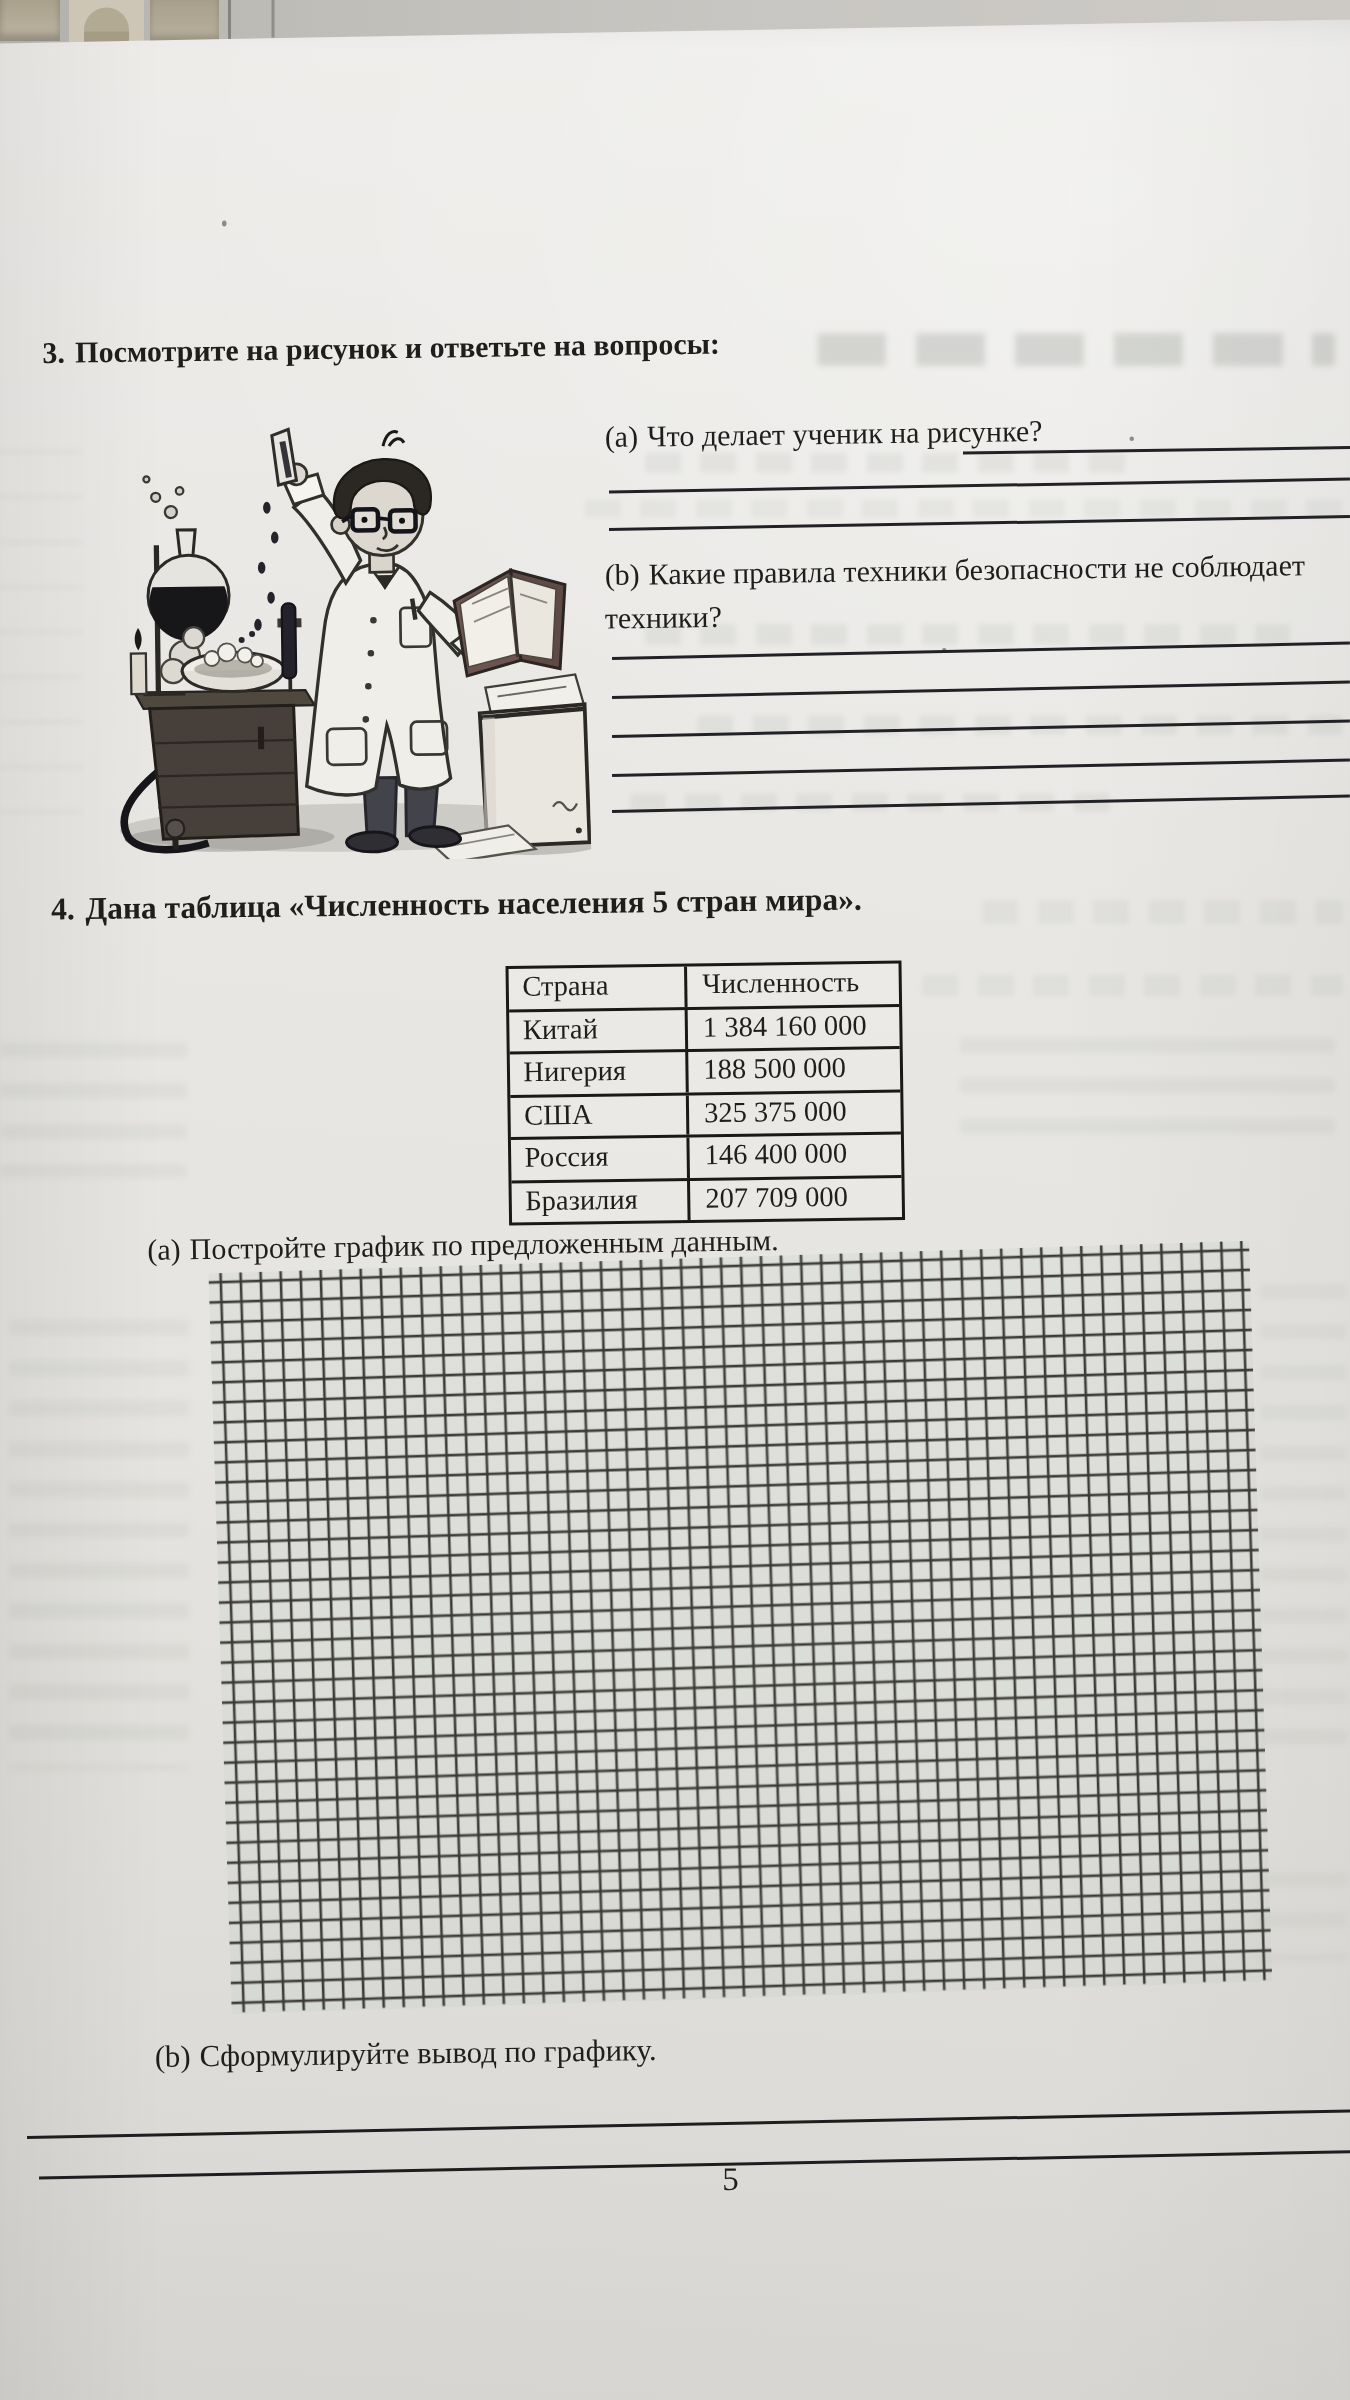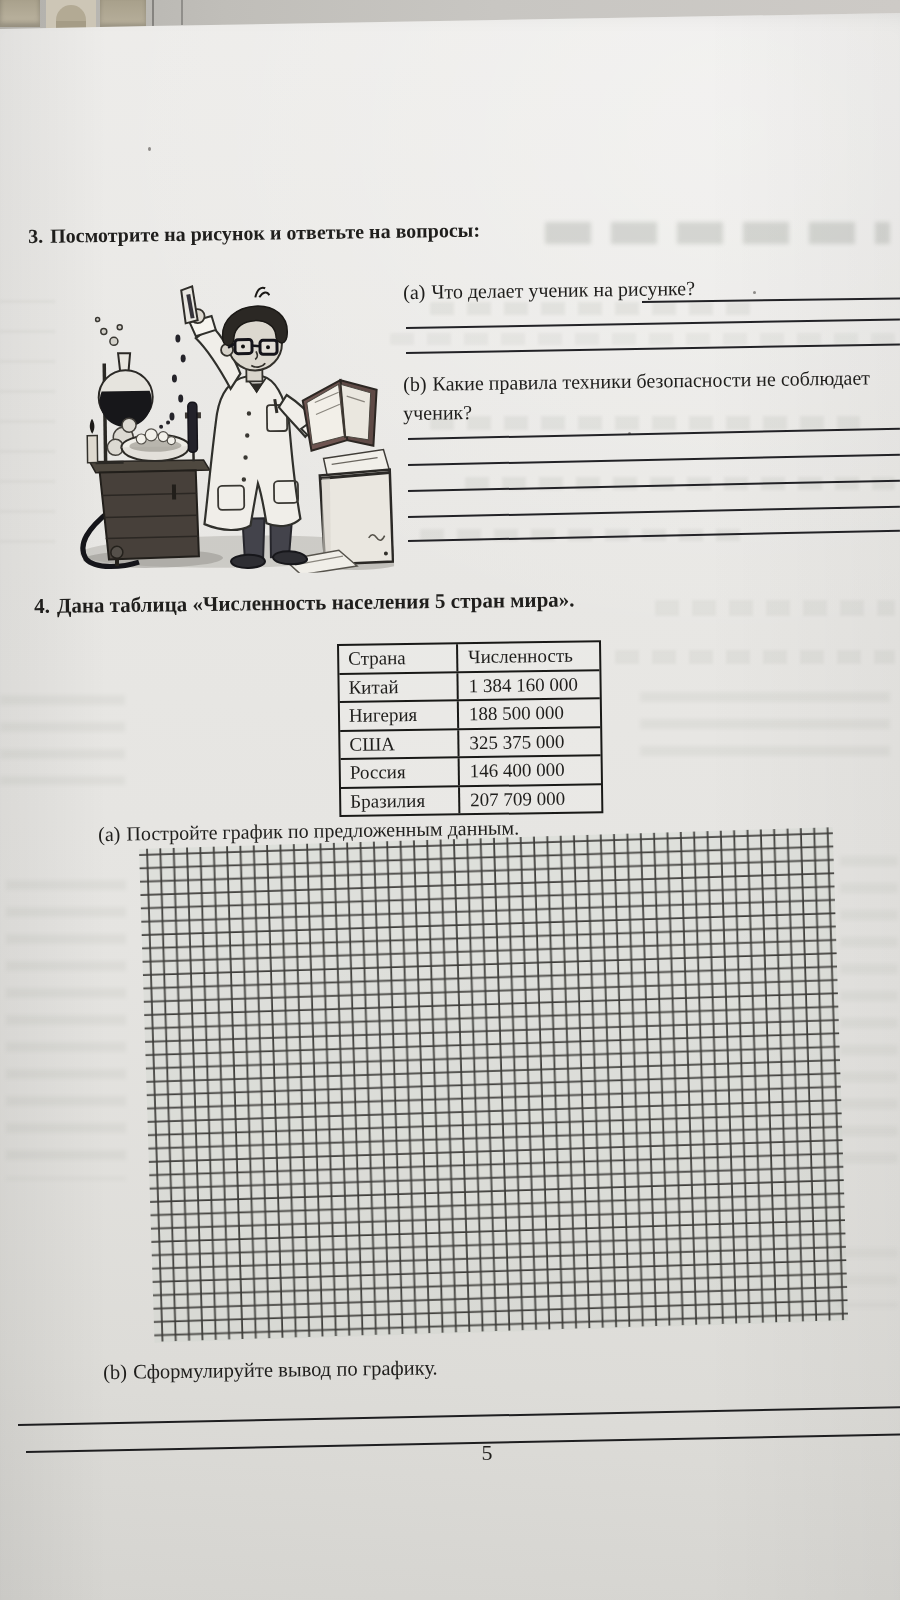--- a/index.html
+++ b/index.html
@@ -201,21 +201,21 @@
     <div class="txt" style="left:403px;top:280px;transform:rotate(-0.8deg);">
       <span class="lbl">(a)</span><span>Что делает ученик на рисунке?</span>
     </div>
     <div class="line" style="left:642px;top:301px;width:258px;transform:rotate(-0.8deg);"></div>
     <div class="line" style="left:406px;top:327px;width:494px;transform:rotate(-1deg);"></div>
     <div class="line" style="left:406px;top:352px;width:494px;transform:rotate(-1deg);"></div>
 
     <div class="txt" style="left:403px;top:372px;transform:rotate(-0.8deg);">
       <span class="lbl">(b)</span><span>Какие правила техники безопасности не соблюдает</span>
     </div>
-    <div class="txt" style="left:403px;top:401px;transform:rotate(-0.8deg);">ученик?</div>
+    <div class="txt" style="left:403px;top:401px;transform:rotate(-0.8deg);">техники?</div>
     <div class="line" style="left:408px;top:438px;width:492px;transform:rotate(-1.2deg);"></div>
     <div class="line" style="left:408px;top:464px;width:492px;transform:rotate(-1.2deg);"></div>
     <div class="line" style="left:408px;top:490px;width:492px;transform:rotate(-1.2deg);"></div>
     <div class="line" style="left:408px;top:516px;width:492px;transform:rotate(-1.2deg);"></div>
     <div class="line" style="left:408px;top:540px;width:492px;transform:rotate(-1.2deg);"></div>
 
     <div class="txt" style="left:34px;top:594px;font-size:21px;transform:rotate(-0.7deg);">
       <span class="num">4.</span><span class="bold">Дана таблица «Численность населения 5 стран мира».</span>
     </div>
 

